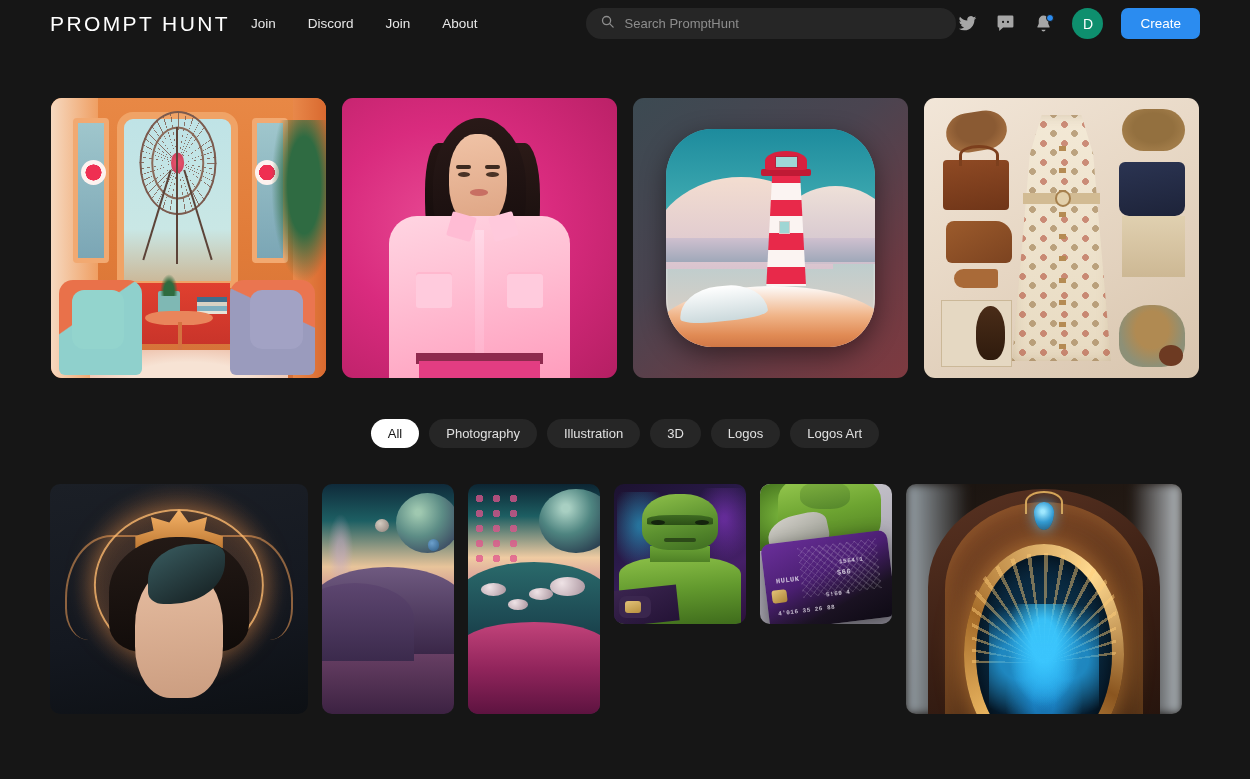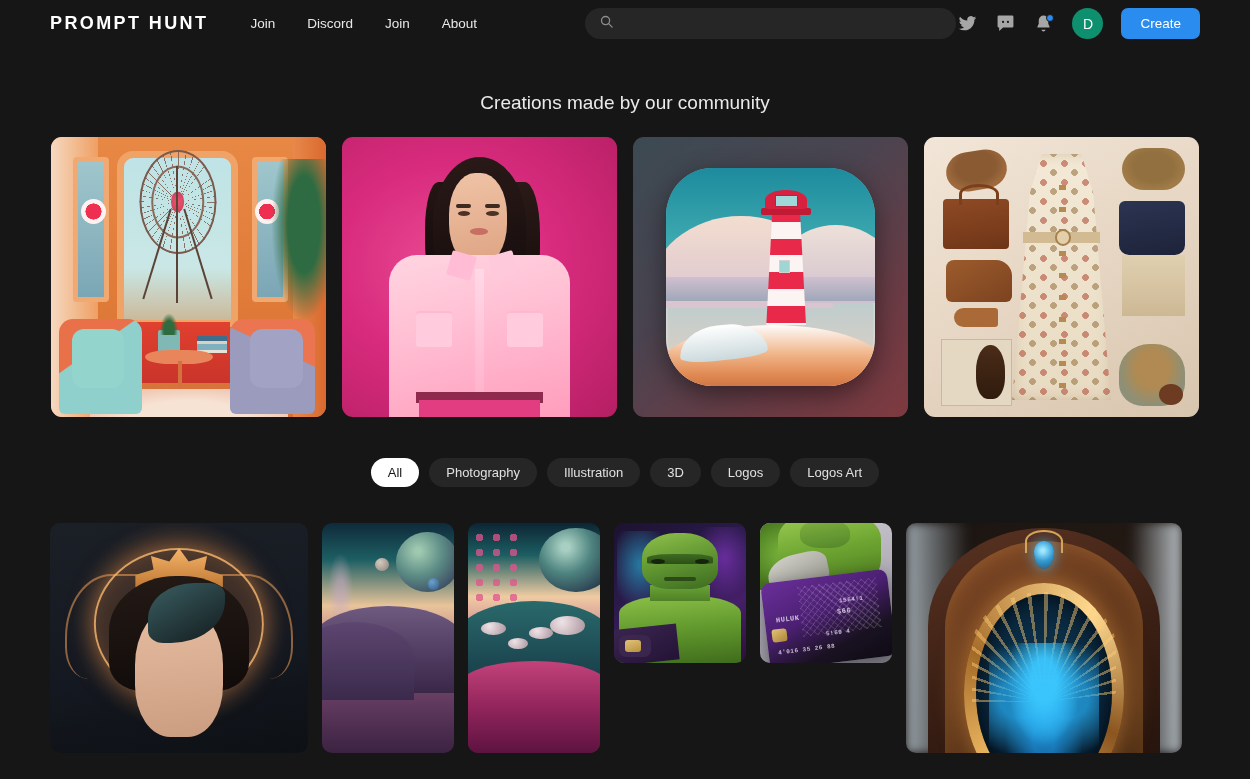--- a/index.html
+++ b/index.html
@@ -16,26 +16,26 @@
   .header {
     height: 47px;
     display: flex;
     align-items: center;
     padding: 0 50px 0 50px;
     background: #161616;
     position: relative;
     z-index: 20;
   }
   .logo {
-    font-size: 18px;
-    font-weight: bold;
+    font-size: 21px;
+    font-weight: normal;
     letter-spacing: 2.4px;
     color: #ffffff;
     white-space: nowrap;
-    margin-right: 42px;
+    margin-right: 21px;
     cursor: pointer;
   }
   .nav { display: flex; align-items: center; gap: 32px; }
   .nav-link {
     font-size: 13.5px;
     color: #e7e7e7;
     cursor: pointer;
     white-space: nowrap;
   }
 
@@ -535,20 +535,21 @@
     <a class="nav-link">About</a>
   </nav>
 
   <div class="search-wrap">
     <span>
       <svg width="15" height="15" viewBox="0 0 24 24" fill="none" stroke="#8d8d8d" stroke-width="2.1">
         <circle cx="10.5" cy="10.5" r="6.5"></circle>
           <line x1="15.4" y1="15.4" x2="21" y2="21" stroke-linecap="round"></line>
       </svg>
     </span>
+    <input class="search-input" type="text" placeholder="Search PromptHunt" style="">
   </div>
 
   <div class="header-right">
     <div class="icon-btn">
       <svg width="19" height="19" viewBox="0 0 24 24">
           <path d="M23 4.9a9 9 0 0 1-2.6.7 4.5 4.5 0 0 0 2-2.5 9 9 0 0 1-2.9 1.1 4.5 4.5 0 0 0-7.7 4.1A12.8 12.8 0 0 1 2.5 3.6a4.5 4.5 0 0 0 1.4 6 4.4 4.4 0 0 1-2-.6 4.5 4.5 0 0 0 3.6 4.5 4.5 4.5 0 0 1-2 .1 4.5 4.5 0 0 0 4.2 3.1A9 9 0 0 1 1 18.6a12.7 12.7 0 0 0 6.9 2c8.3 0 12.8-6.9 12.8-12.8V7.2A9.2 9.2 0 0 0 23 4.9z"></path>
         </svg>
     </div>
     <div class="icon-btn">
       <svg width="19" height="19" viewBox="0 0 24 24">
@@ -560,21 +561,20 @@
           <path d="M12 2a6 6 0 0 0-6 6v4.3L4.3 16a.8.8 0 0 0 .7 1.2h14a.8.8 0 0 0 .7-1.2L18 12.3V8a6 6 0 0 0-6-6zm0 20a2.8 2.8 0 0 0 2.7-2.2H9.3A2.8 2.8 0 0 0 12 22z"></path>
         </svg>
       <span class="bell-dot"></span>
     </div>
     <div class="avatar">D</div>
     <button class="create-btn">Create</button>
   </div>
 </div>
 
 <div class="hero">
-  <div class="hero-sub">Creations made by our community</div>
 </div>
 
 <div class="featured">
 
   <div class="feat-card">
     <div class="art art-room">
       <div class="room-wall-l"></div>
         <div class="room-wall-r"></div>
       <div class="room-sidewin" style="left:8%"></div>
       <div class="room-sidewin" style="right:14%"></div>

